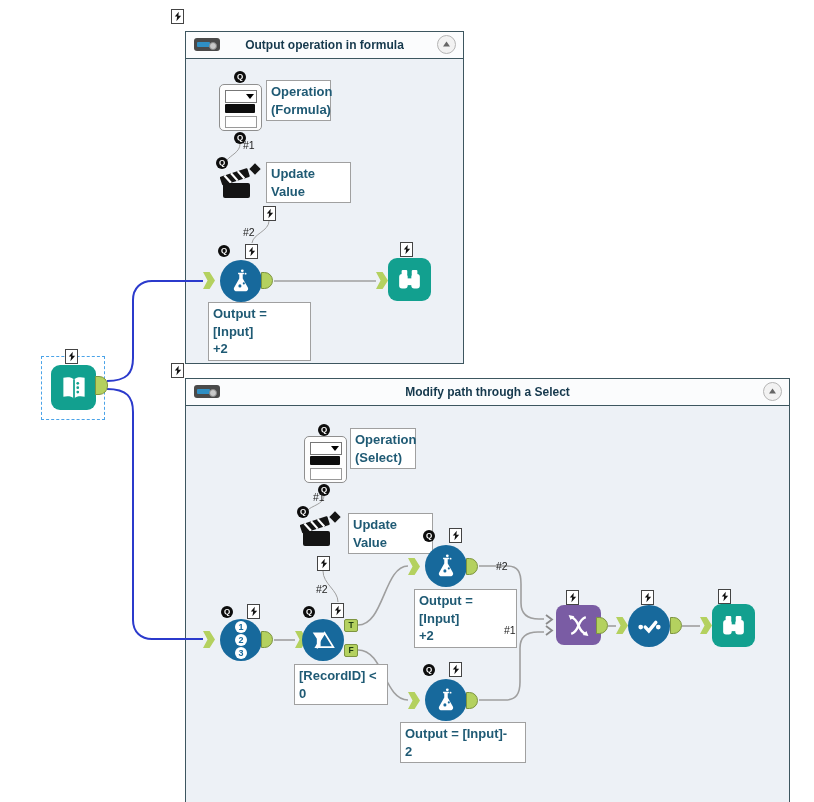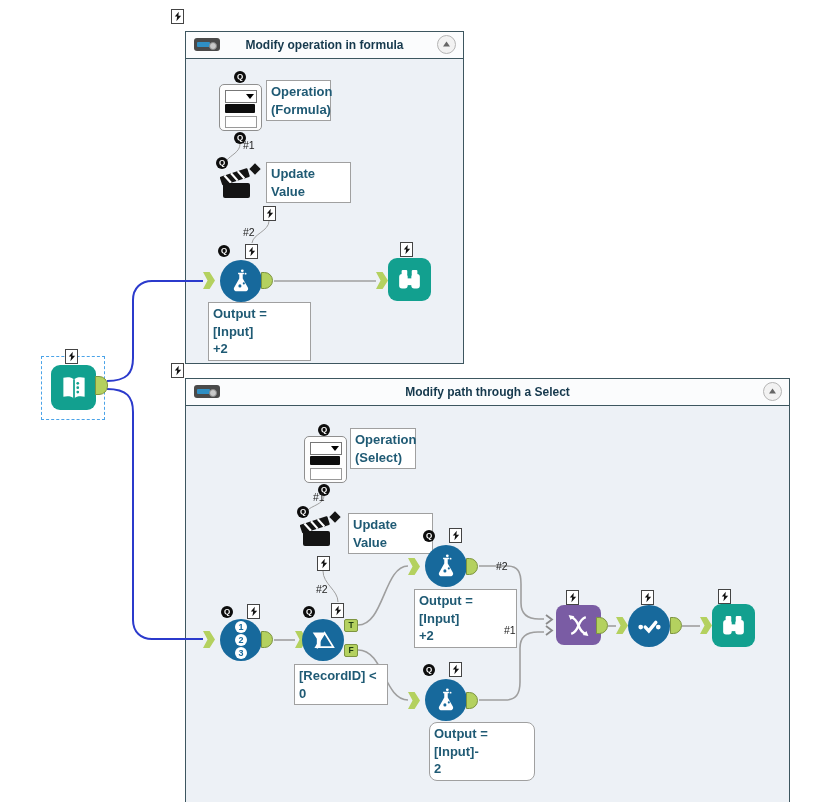--- a/index.html
+++ b/index.html
@@ -58,21 +58,21 @@
 <body>
 
 <div id="canvas">
 
   <div class="tcontainer" style="left:185px;top:31px;width:279px;height:333px;">
     <div class="c-header">
       <div class="toggle">
         <div class="bar"></div>
         <div class="knob"></div>
       </div>
-      <div class="c-title">Modify operation in formula</div>
+      <div class="c-title">Output operation in formula</div>
       <div class="collapse-btn" style="right:7px;top:3px;position:absolute;">
         <svg width="11" height="11" viewBox="0 0 11 11">
           <path d="M5.5 2.5 L9 7.5 H2 Z" fill="#666"></path>
           </svg>
       </div>
     </div>
   </div>
 
   <div class="tcontainer" style="left:185px;top:378px;width:605px;height:428px;">
     <div class="c-header">
@@ -302,21 +302,21 @@
   <div class="tool-circle zt" style="left:425px;top:679px;">
     <svg width="26" height="26" viewBox="0 0 24 24">
       <circle cx="13.2" cy="2.6" r="1.3" fill="#fff"></circle>
         <circle cx="16.2" cy="5.2" r="0.9" fill="#fff"></circle>
       <path d="M9.3 4.4 h5.4 v1.4 h-1.1 v3.9 l4.7 8.3 c.9 1.6 -.3 3.5 -2.1 3.5 h-8.4 c-1.8 0 -3 -1.9 -2.1 -3.5 l4.7 -8.3 v-3.9 h-1.1 z" fill="#fff"></path>
       <circle cx="11" cy="16.5" r="1.4" fill="#17699c"></circle>
         <circle cx="14.6" cy="14.2" r="1" fill="#17699c"></circle>
     </svg>
   </div>
   <div class="out-anchor zt" style="left:466px;top:692px;"></div>
-  <div class="note zt" style="left:429px;top:722px;width:106px;border-radius:8px;">Output = [Input]-
+  <div class="note zt" style="left:400px;top:722px;width:126px;">Output = [Input]-
 2</div>
   <div class="conn-label zt" style="left:504px;top:624px;">#1</div>
 
   <div class="bolt-box zt" style="left:566px;top:590px;">
     <svg width="8" height="11" viewBox="0 0 10 12">
         <path d="M6 0 L1 6 H4 L3 12 L9 5 H5.5 Z" fill="#111"></path>
       </svg>
   </div>
   <div class="zt" style="position:absolute;left:544px;top:613px;width:11px;height:25px;">
     <svg width="11" height="25" viewBox="0 0 11 25">

